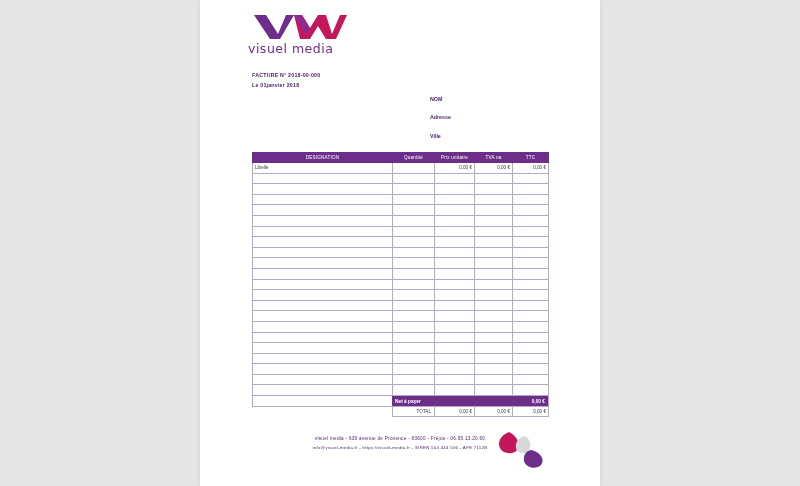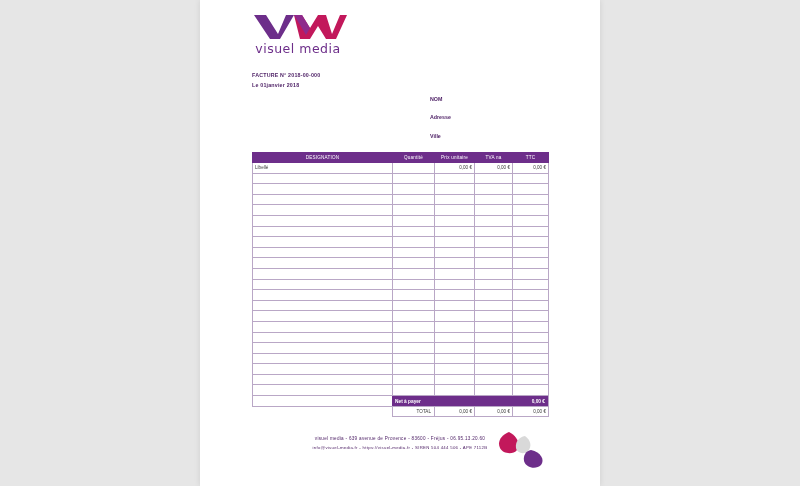--- a/index.html
+++ b/index.html
@@ -34,21 +34,21 @@
     width: 100px;
     height: 28px;
     display: block;
   }
   .logo-text {
     margin-top: 1px;
     font-size: 12.5px;
     letter-spacing: 0.5px;
     color: #6d2e8a;
     font-family: "DejaVu Sans", sans-serif;
-    text-align: center;
+    text-align: left;
     width: 100px;
   }
   
   .meta {
     position: absolute;
     left: 52px;
     top: 70px;
     font-size: 5.3px;
     color: #4b1d63;
     font-weight: bold;

